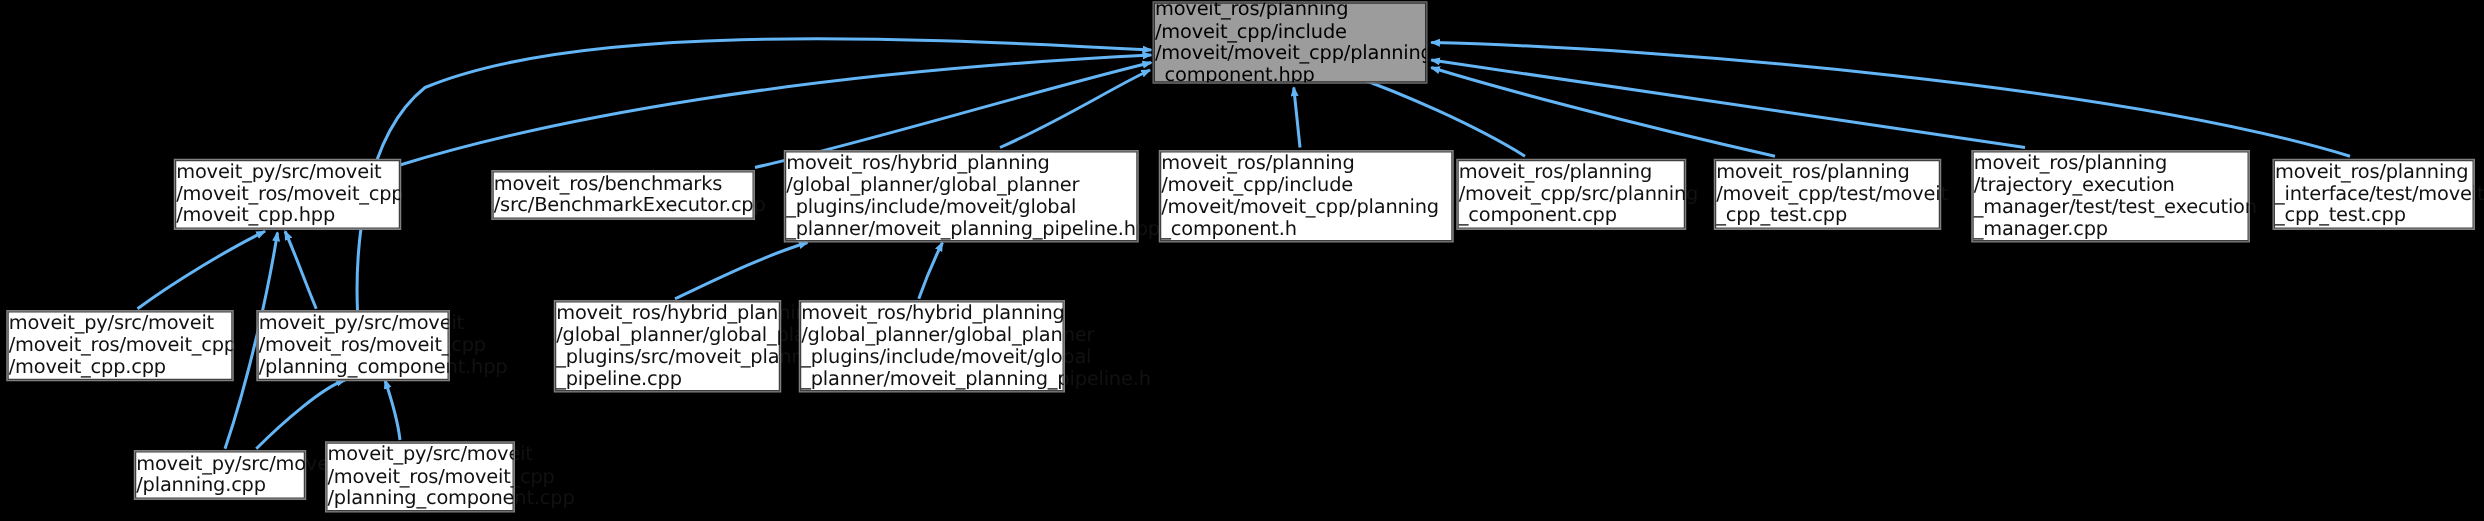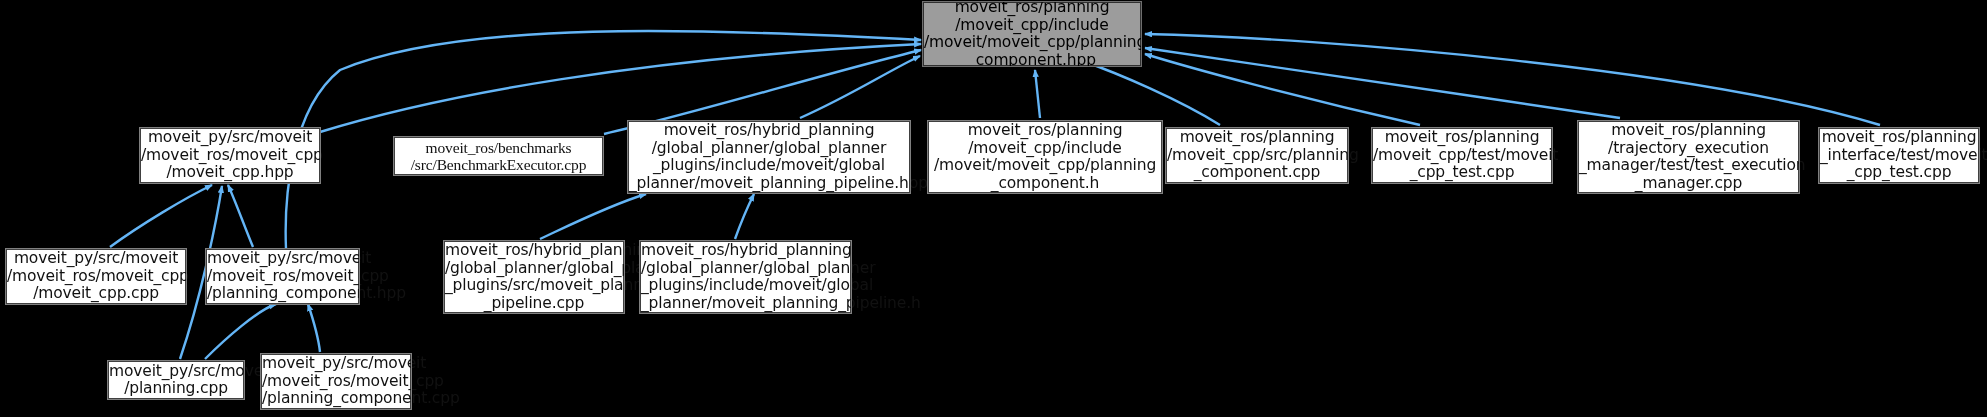--- a/index.html
+++ b/index.html
@@ -29,21 +29,21 @@
   }
   .node {
     position: absolute;
     box-sizing: border-box;
     background: #ffffff;
     border: 1px solid #404040;
     outline: 1px solid #808080;
     display: flex;
     align-items: center;
     justify-content: center;
-    text-align: center;
+    text-align: left;
     color: #111111;
     font-size: 15.5px;
     line-height: 17.5px;
     white-space: pre;
     letter-spacing: -0.15px;
   }
   .node.root {
     background: #9c9c9c;
     border: 1px solid #303030;
     outline: 1px solid #6e6e6e;
@@ -84,21 +84,21 @@
       </g>
   </svg>
   <div id="node-layer">
       <div class="node root" style="left: 923px; top: 2px; width: 218px; height: 64px;"><span>moveit_ros/planning
 /moveit_cpp/include
 /moveit/moveit_cpp/planning
 _component.hpp</span></div>
       <div class="node" style="left: 140px; top: 128px; width: 180px; height: 55px;"><span>moveit_py/src/moveit
 /moveit_ros/moveit_cpp
 /moveit_cpp.hpp</span></div>
-      <div class="node" style="left: 394px; top: 137px; width: 209px; height: 38px; font-family: Liberation Serif, serif;"><span>moveit_ros/benchmarks
+      <div class="node" style="left: 394px; top: 137px; width: 209px; height: 38px;"><span>moveit_ros/benchmarks
 /src/BenchmarkExecutor.cpp</span></div>
       <div class="node" style="left: 628px; top: 121px; width: 282px; height: 72px;"><span>moveit_ros/hybrid_planning
 /global_planner/global_planner
 _plugins/include/moveit/global
 _planner/moveit_planning_pipeline.hpp</span></div>
       <div class="node" style="left: 928px; top: 121px; width: 234px; height: 72px;"><span>moveit_ros/planning
 /moveit_cpp/include
 /moveit/moveit_cpp/planning
 _component.h</span></div>
       <div class="node" style="left: 1166px; top: 128px; width: 182px; height: 55px;"><span>moveit_ros/planning

